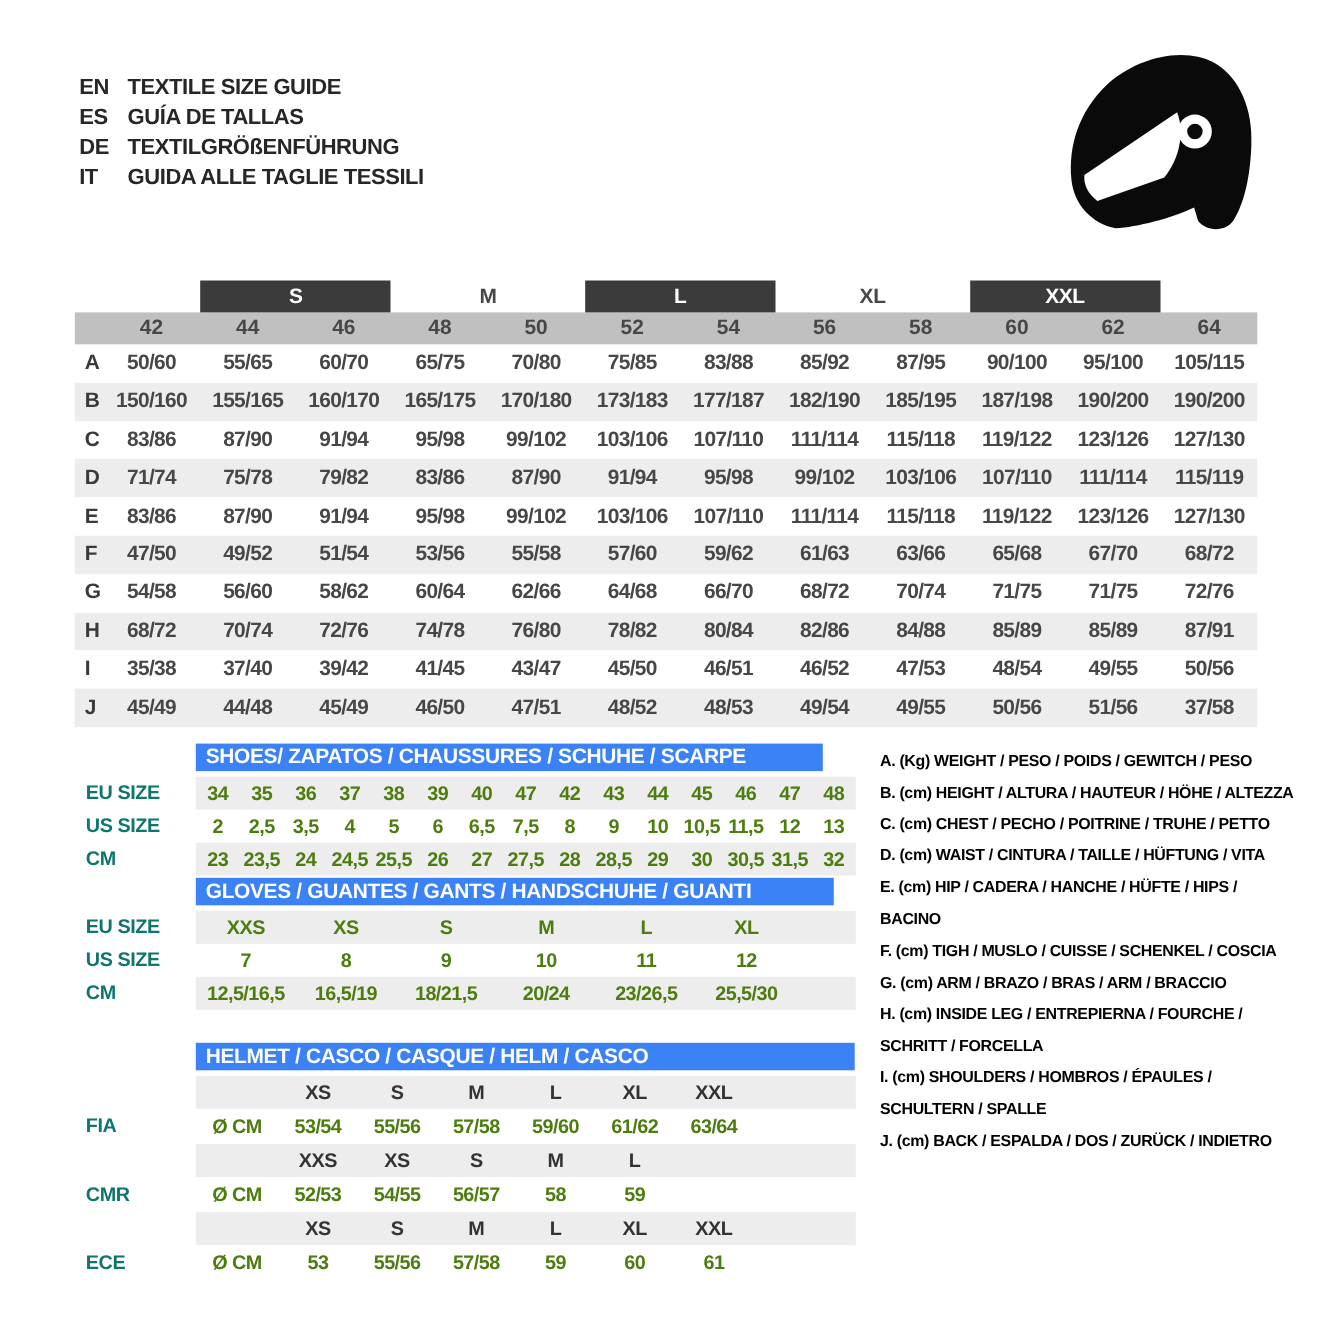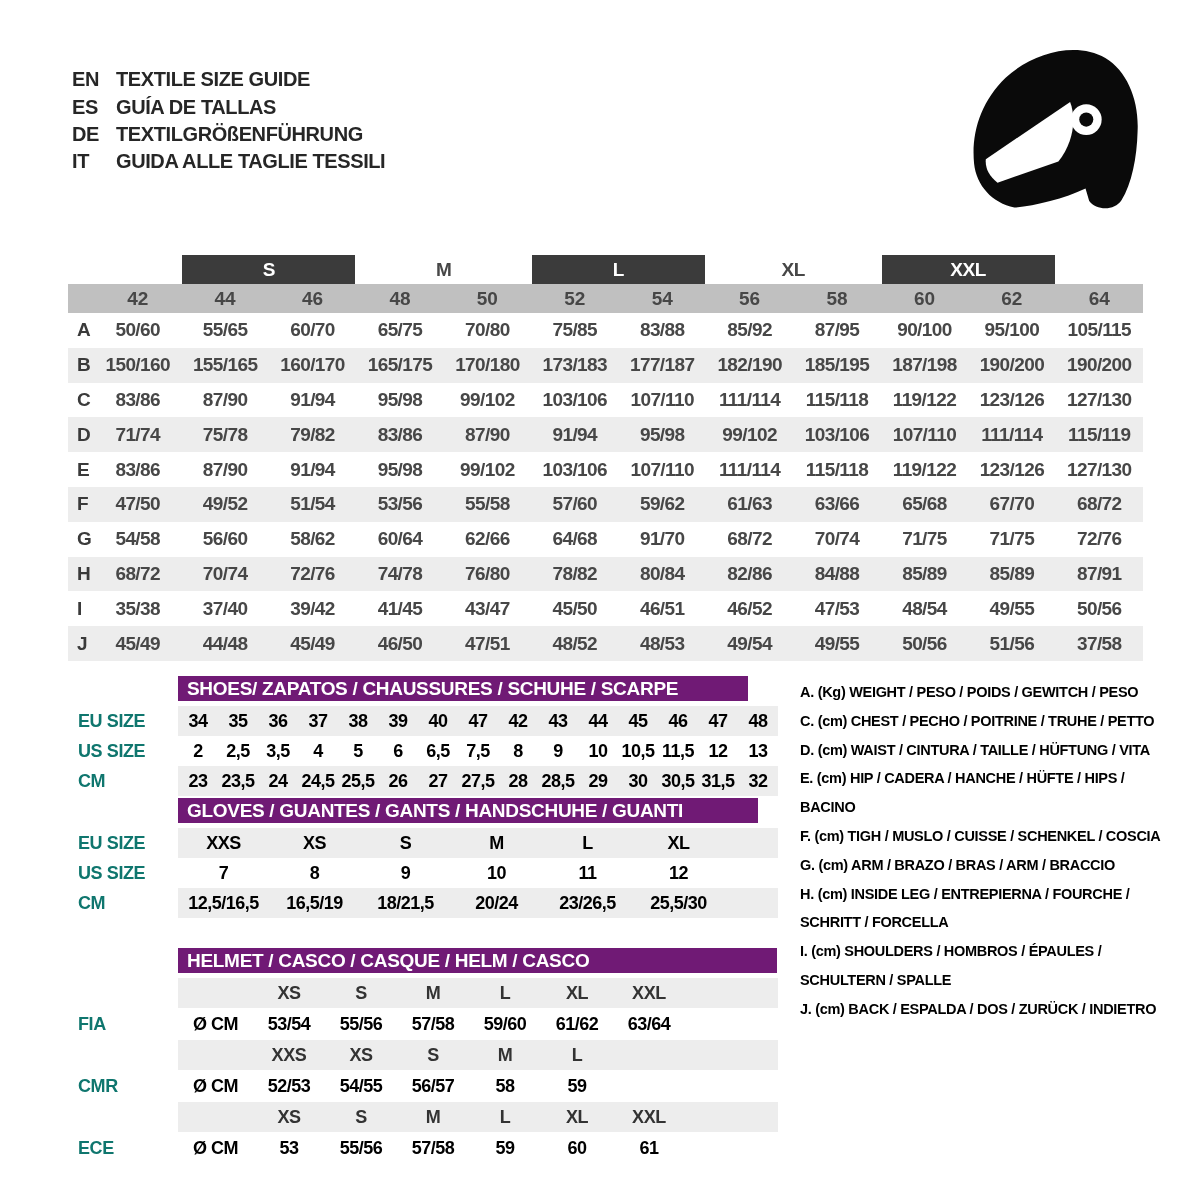--- a/index.html
+++ b/index.html
@@ -23,29 +23,29 @@
   .group.hl{background:#3b3b3b;color:#ffffff;margin:0 1px;}
   .band{height:29px;background:#c0c0c0;}
   .band .cell{display:flex;align-items:center;justify-content:center;color:#474747;}
   .mrow{height:34.8px;}
   .mbody > div:nth-of-type(even){background:#ededed;}
   .mletter{display:flex;align-items:center;padding-left:9px;color:#3a3a3a;}
   .mcell{display:flex;align-items:center;justify-content:center;letter-spacing:-0.6px;}
 
   
   .btable{position:absolute;left:68px;}
-  .btitle{margin-left:110px;height:25px;background:#701a75;color:#ffffff;display:flex;align-items:center;
+  .btitle{margin-left:110px;height:25px;background:#3b82f6;color:#ffffff;display:flex;align-items:center;
           padding-left:9px;font-size:19px;letter-spacing:-0.3px;margin-bottom:5px;}
   .shoes-t .btitle{width:561px;}
   .gloves-t .btitle{width:571px;}
   .helm-t .btitle{width:590px;}
   .brow{position:relative;height:30px;}
   .blabel{position:absolute;left:10px;top:50%;transform:translateY(-50%);font-size:18px;color:#0f766e;letter-spacing:-0.4px;}
   .bvals{margin-left:110px;width:600px;height:100%;display:grid;align-items:center;justify-items:center;
-         font-size:18px;letter-spacing:-0.5px;color:#000000;}
+         font-size:18px;letter-spacing:-0.5px;color:#4d7c0f;}
   .shoes-t .bvals{grid-template-columns:repeat(15,40px);}
   .gloves-t .bvals{grid-template-columns:repeat(6,91px) 1fr;}
   .brows > div:nth-of-type(odd) .bvals{background:#ededed;}
   
   .hsizes{margin-left:110px;width:600px;height:30px;background:#ededed;display:grid;align-items:center;justify-items:center;
           grid-template-columns:75px repeat(6,72px) 1fr;font-size:18px;color:#333333;letter-spacing:-0.4px;}
   .hvrow{position:relative;height:32px;}
   .hvrow .bvals{grid-template-columns:75px repeat(6,72px) 1fr;}
 
   
@@ -212,21 +212,21 @@
         </div>
         <div class="mrow grid13">
           <div class="mletter">G</div>
 
         <div class="mcell">54/58</div>
           <div class="mcell">56/60</div>
           <div class="mcell">58/62</div>
           <div class="mcell">60/64</div>
           <div class="mcell">62/66</div>
           <div class="mcell">64/68</div>
-          <div class="mcell">91/70</div>
+          <div class="mcell">66/70</div>
           <div class="mcell">68/72</div>
           <div class="mcell">70/74</div>
           <div class="mcell">71/75</div>
           <div class="mcell">71/75</div>
           <div class="mcell">72/76</div>
         </div>
         <div class="mrow grid13">
           <div class="mletter">H</div>
 
         <div class="mcell">68/72</div>
@@ -466,20 +466,21 @@
               <div>61</div>
             </div>
           </div>
         </div>
       </div>
   </div>
 
   <div class="legend">
 
   <div>A. (Kg) WEIGHT / PESO / POIDS / GEWITCH / PESO</div>
+      <div>B. (cm) HEIGHT / ALTURA / HAUTEUR / HÖHE / ALTEZZA</div>
       <div>C. (cm) CHEST / PECHO / POITRINE / TRUHE / PETTO</div>
       <div>D. (cm) WAIST / CINTURA / TAILLE / HÜFTUNG / VITA</div>
       <div>E. (cm) HIP / CADERA / HANCHE / HÜFTE / HIPS / BACINO</div>
       <div>F. (cm) TIGH / MUSLO / CUISSE / SCHENKEL / COSCIA</div>
       <div>G. (cm) ARM / BRAZO / BRAS / ARM / BRACCIO</div>
       <div>H. (cm) INSIDE LEG / ENTREPIERNA / FOURCHE / SCHRITT / FORCELLA</div>
       <div>I. (cm) SHOULDERS / HOMBROS / ÉPAULES / SCHULTERN / SPALLE</div>
       <div>J. (cm) BACK / ESPALDA / DOS / ZURÜCK / INDIETRO</div>
     </div>
 

